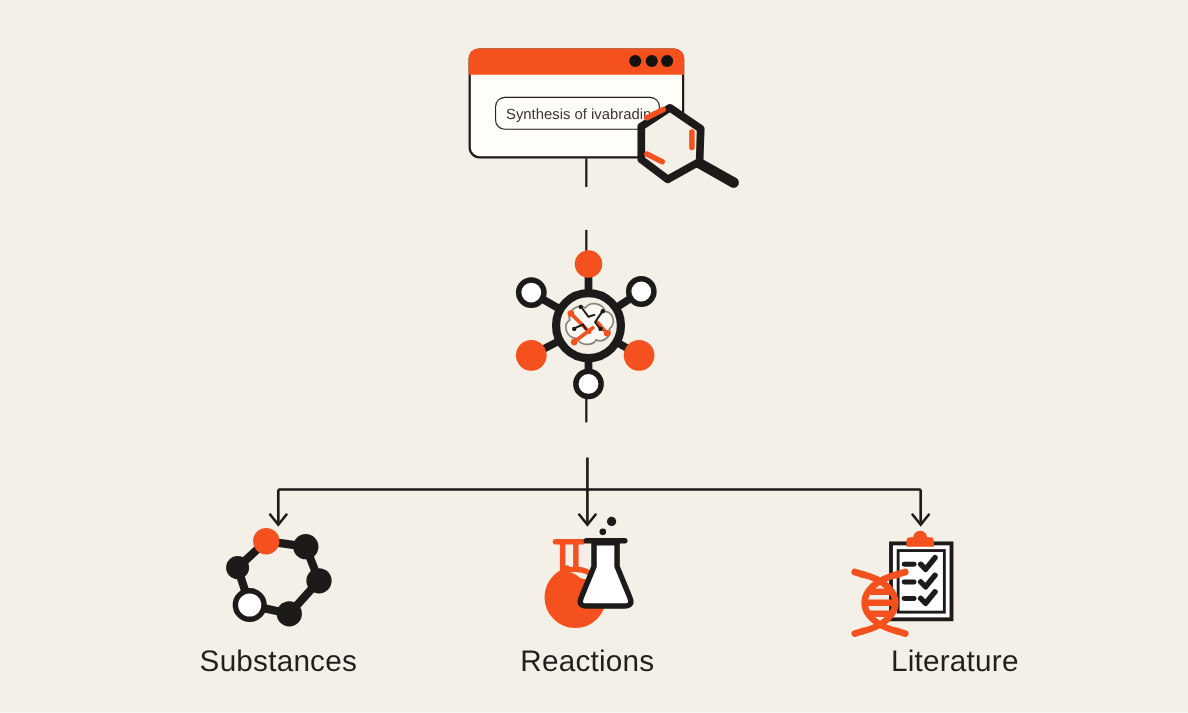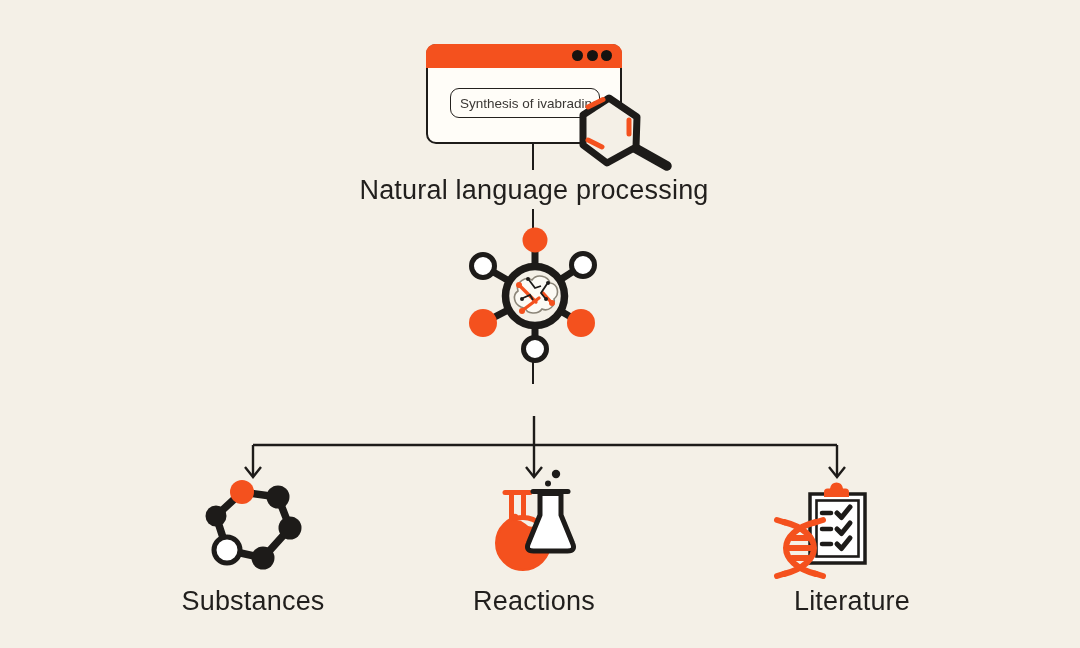--- a/index.html
+++ b/index.html
@@ -62,21 +62,20 @@
   <svg class="abs" style="left:568px;top:90px;" width="112" height="84" viewBox="0 0 112 84">
     <line x1="67" y1="58" x2="99" y2="76" class="st-line" stroke-width="9.5" stroke-linecap="round"></line>
     <polygon points="41,8 69,27 68,57 39,73 15,55 15,25" class="fl-bg st-line" stroke-width="7" stroke-linejoin="round"></polygon>
     <line x1="20" y1="17" x2="35" y2="9.5" class="st-acc" stroke-width="5" stroke-linecap="round"></line>
     <line x1="61" y1="30" x2="61" y2="44" class="st-acc" stroke-width="5" stroke-linecap="round"></line>
     <line x1="20" y1="50" x2="34" y2="57" class="st-acc" stroke-width="5" stroke-linecap="round"></line>
   </svg>
 
   <div class="vline" style="left:532px;top:144px;height:26px;"></div>
 
-  <div class="flow-label" style="left:274px;top:174px;">Natural language processing</div>
 
   <div class="vline" style="left:532px;top:209px;height:19px;"></div>
 
   <svg class="abs" style="left:455px;top:216px;" width="160" height="160" viewBox="0 0 160 160">
     <g class="st-line" stroke-width="7">
       <line x1="80" y1="80" x2="80" y2="24"></line>
       <line x1="80" y1="80" x2="28" y2="50"></line>
       <line x1="80" y1="80" x2="128" y2="49"></line>
       <line x1="80" y1="80" x2="28" y2="107"></line>
       <line x1="80" y1="80" x2="126" y2="107"></line>
@@ -176,15 +175,15 @@
       <line x1="22" y1="88" x2="38" y2="88"></line>
       <line x1="7" y1="50" x2="15" y2="52.5"></line>
       <line x1="45" y1="52.5" x2="53" y2="50"></line>
       <line x1="7" y1="106" x2="15" y2="103.5"></line>
       <line x1="45" y1="103.5" x2="53" y2="106"></line>
     </g>
   </svg>
 
   <div class="out-label" style="left:424px;top:585px;">Reactions</div>
   <div class="out-label" style="left:143px;top:585px;">Substances</div>
-  <div class="out-label" style="left:742px;top:585px;">Literature</div>
+  <div class="out-label" style="left:758px;top:585px;">Literature</div>
 
 </div>
 
 </body></html>

